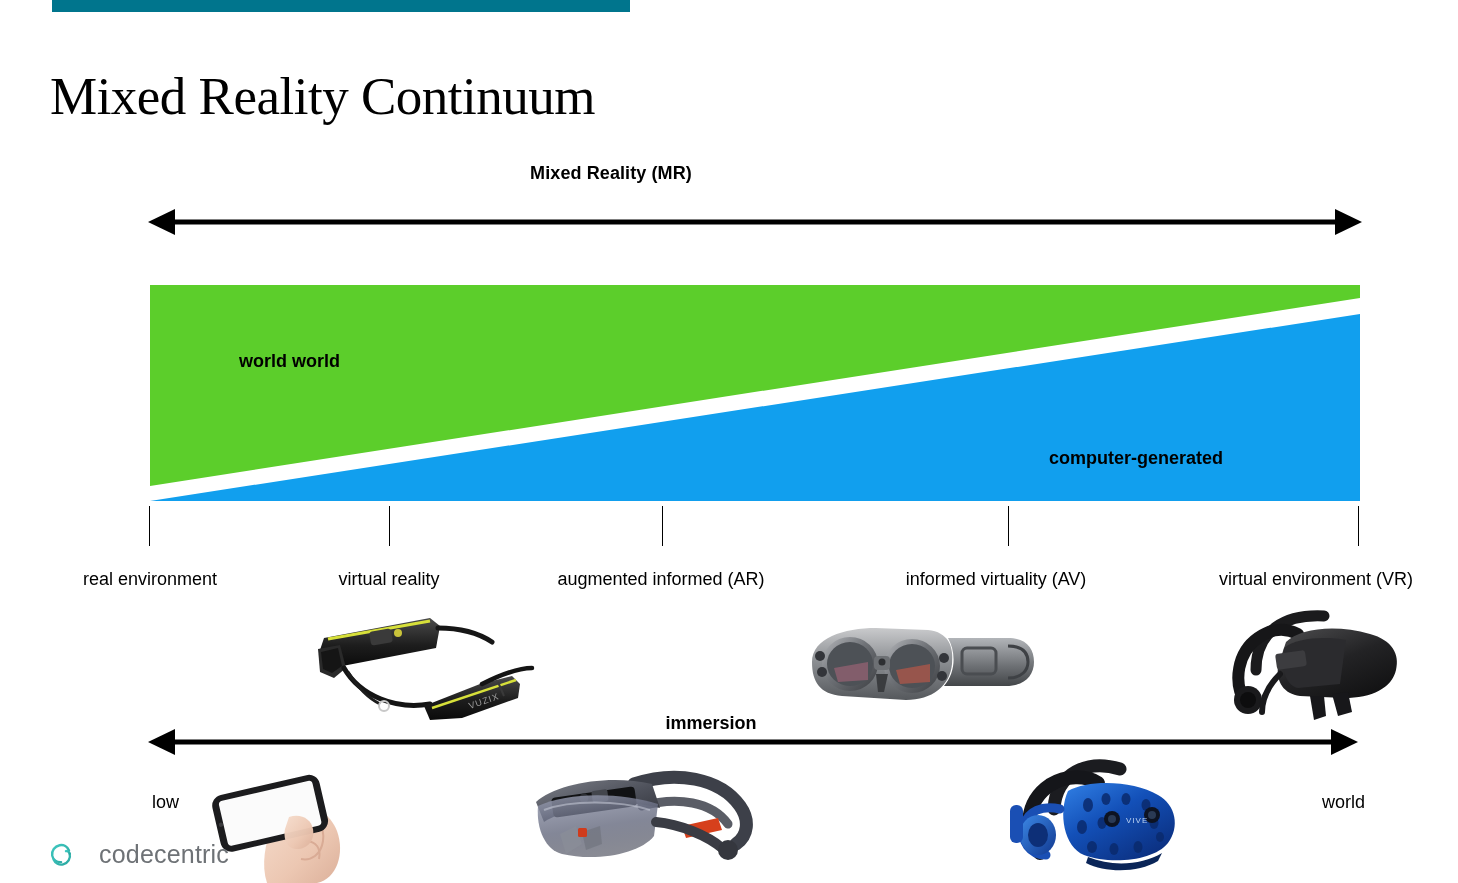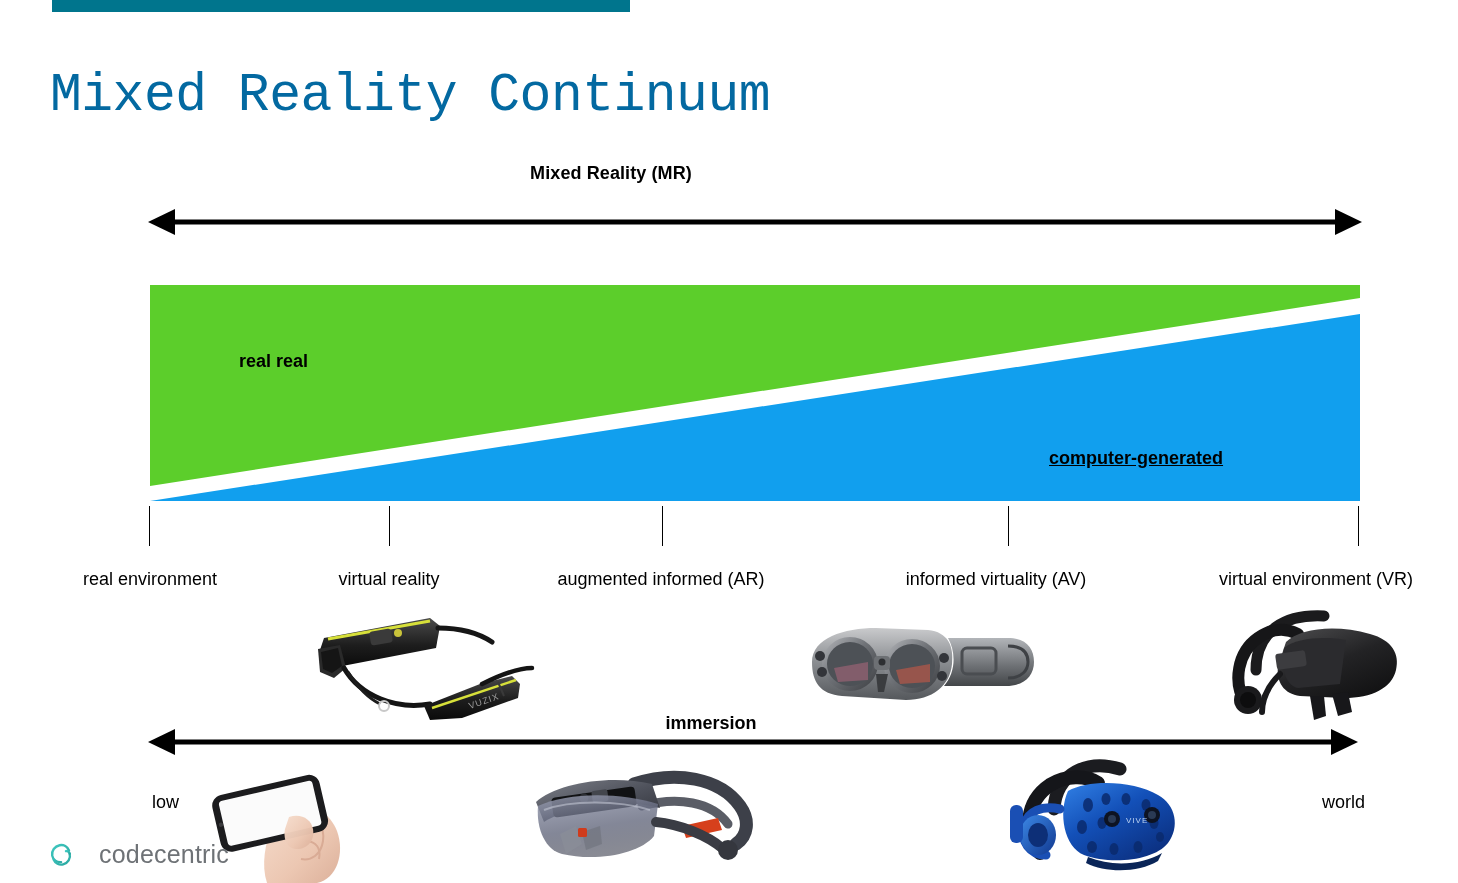--- a/index.html
+++ b/index.html
@@ -23,22 +23,22 @@
     background: #00758D;
   }
 
   
   #page-title {
     position: absolute;
     left: 50px; top: 66px;
     font-size: 53px;
     font-weight: 400;
     letter-spacing: -0.5px;
-    color: #0369a1;
-    font-family: Liberation Mono, monospace;
+    color: #000000;
+    font-family: Liberation Serif, serif;
     white-space: nowrap;
   }
 
   
   #mr-label {
     position: absolute;
     left: 0; top: 163px; width: 1220px;
     text-align: center;
     font-size: 18px; font-weight: bold;
     letter-spacing: .1px;
@@ -69,21 +69,20 @@
     position: absolute;
     left: 239px; top: 351px;
     font-size: 18px; font-weight: bold;
     color: #000;
   }
   #label-computer-generated {
     position: absolute;
     left: 1049px; top: 448px;
     font-size: 18px; font-weight: bold;
     color: #000;
-    text-decoration: underline;
   }
 
   
   .tick {
     position: absolute;
     top: 506px;
     width: 1px; height: 40px;
     background: #000;
   }
   .axis-label {
@@ -156,21 +155,21 @@
 </div>
 
 <div id="continuum">
   <svg width="1210" height="216" viewBox="0 0 1210 216" xmlns="http://www.w3.org/2000/svg">
 
     <polygon points="0,0 1210,0 1210,13 0,201" fill="#5CCE2B"></polygon>
 
     <polygon points="0,216 1210,29 1210,216" fill="#119FEE"></polygon>
   </svg>
 </div>
-<div id="label-real-world">real real</div>
+<div id="label-real-world">world world</div>
 <div id="label-computer-generated">computer-generated</div>
 
 <div class="tick" style="left:149px"></div>
 <div class="tick" style="left:389px"></div>
 <div class="tick" style="left:662px"></div>
 <div class="tick" style="left:1008px"></div>
 <div class="tick" style="left:1358px"></div>
 
 <div class="axis-label" style="left:150px">real environment</div>
 <div class="axis-label" style="left:389px">virtual reality</div>

